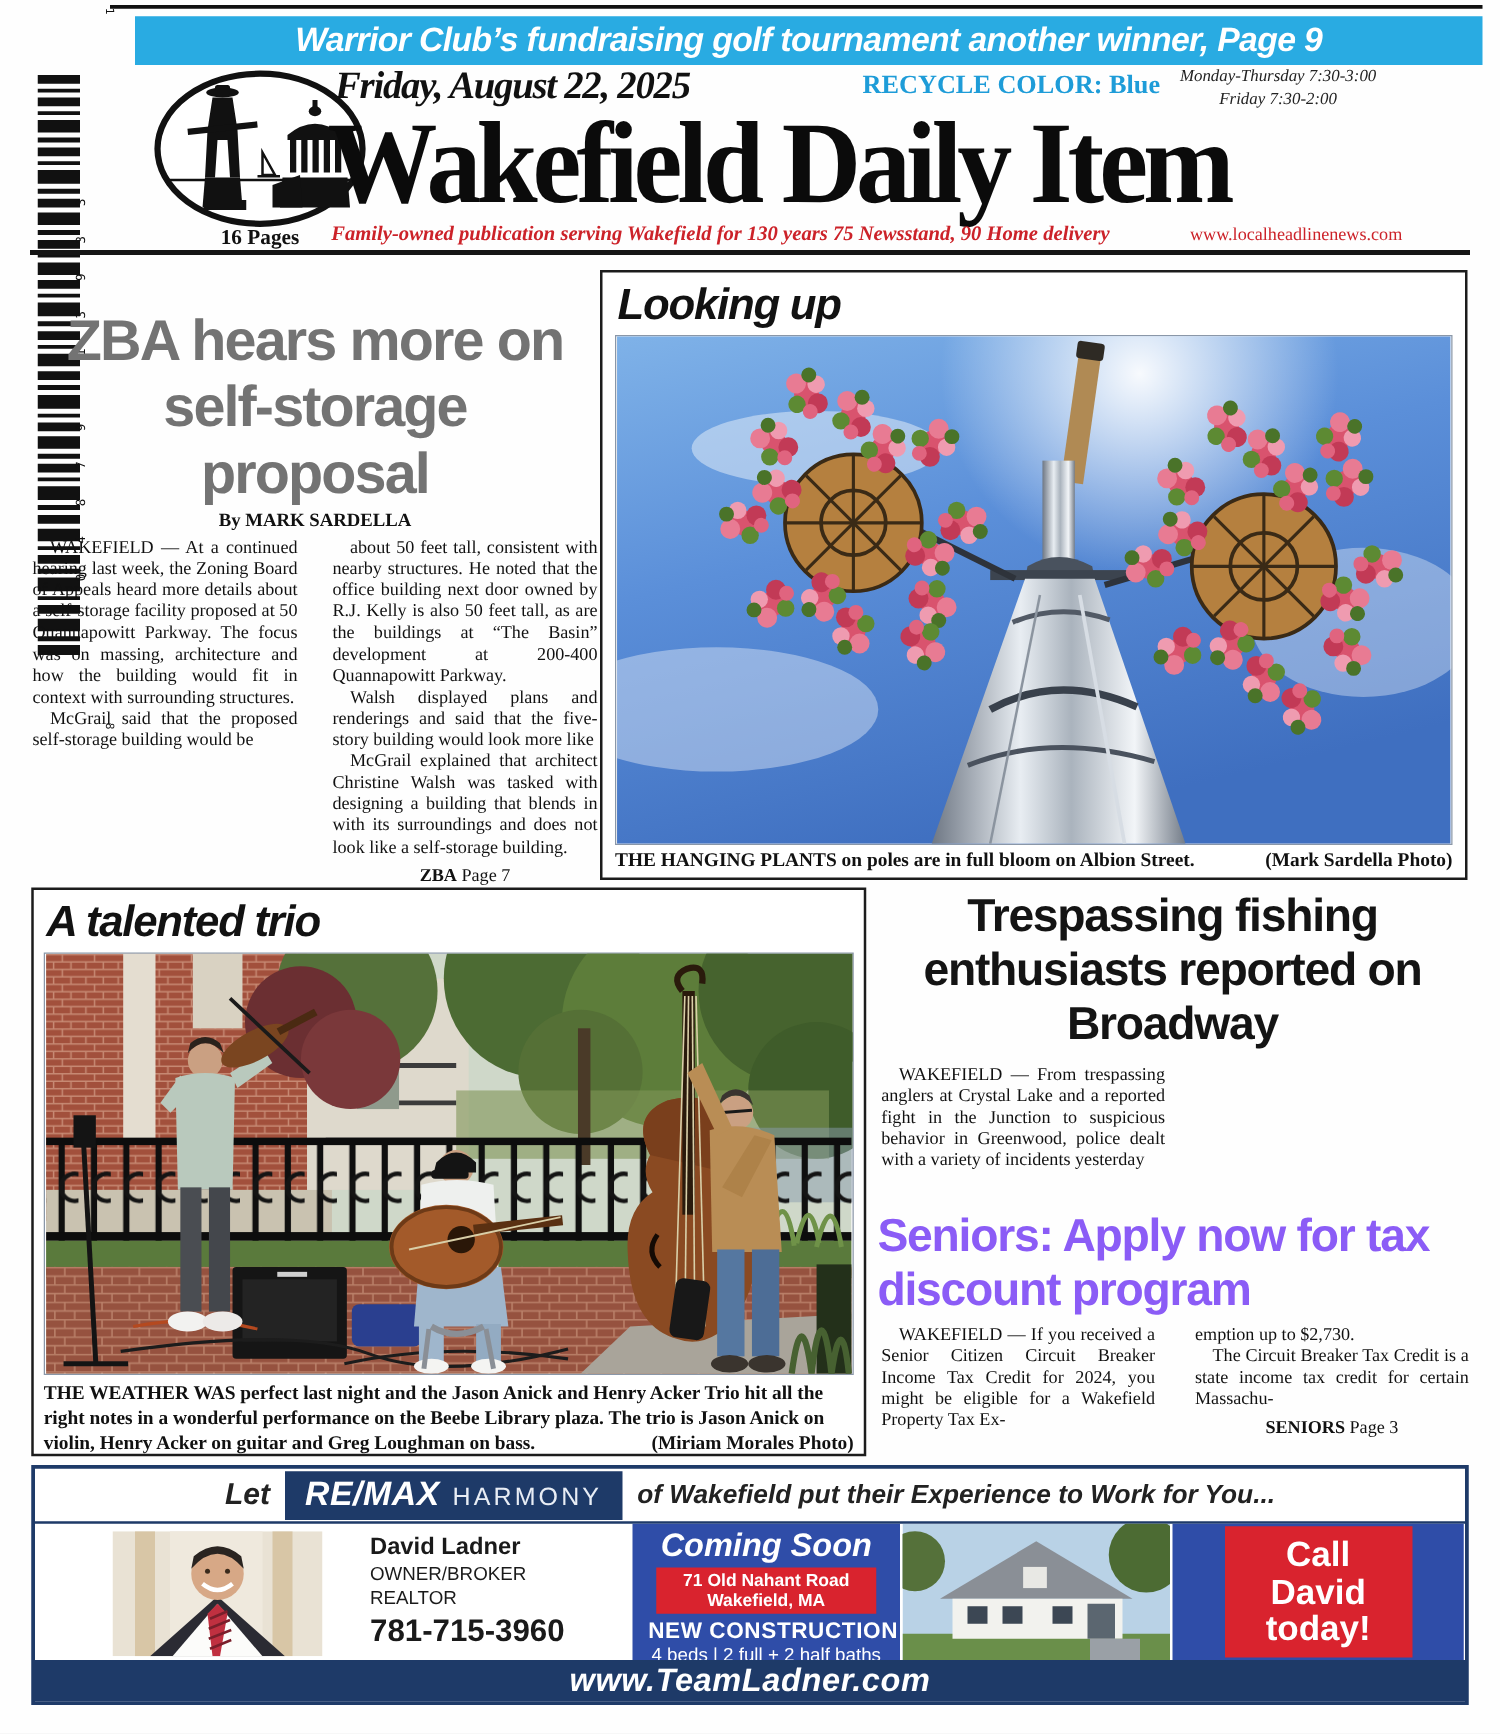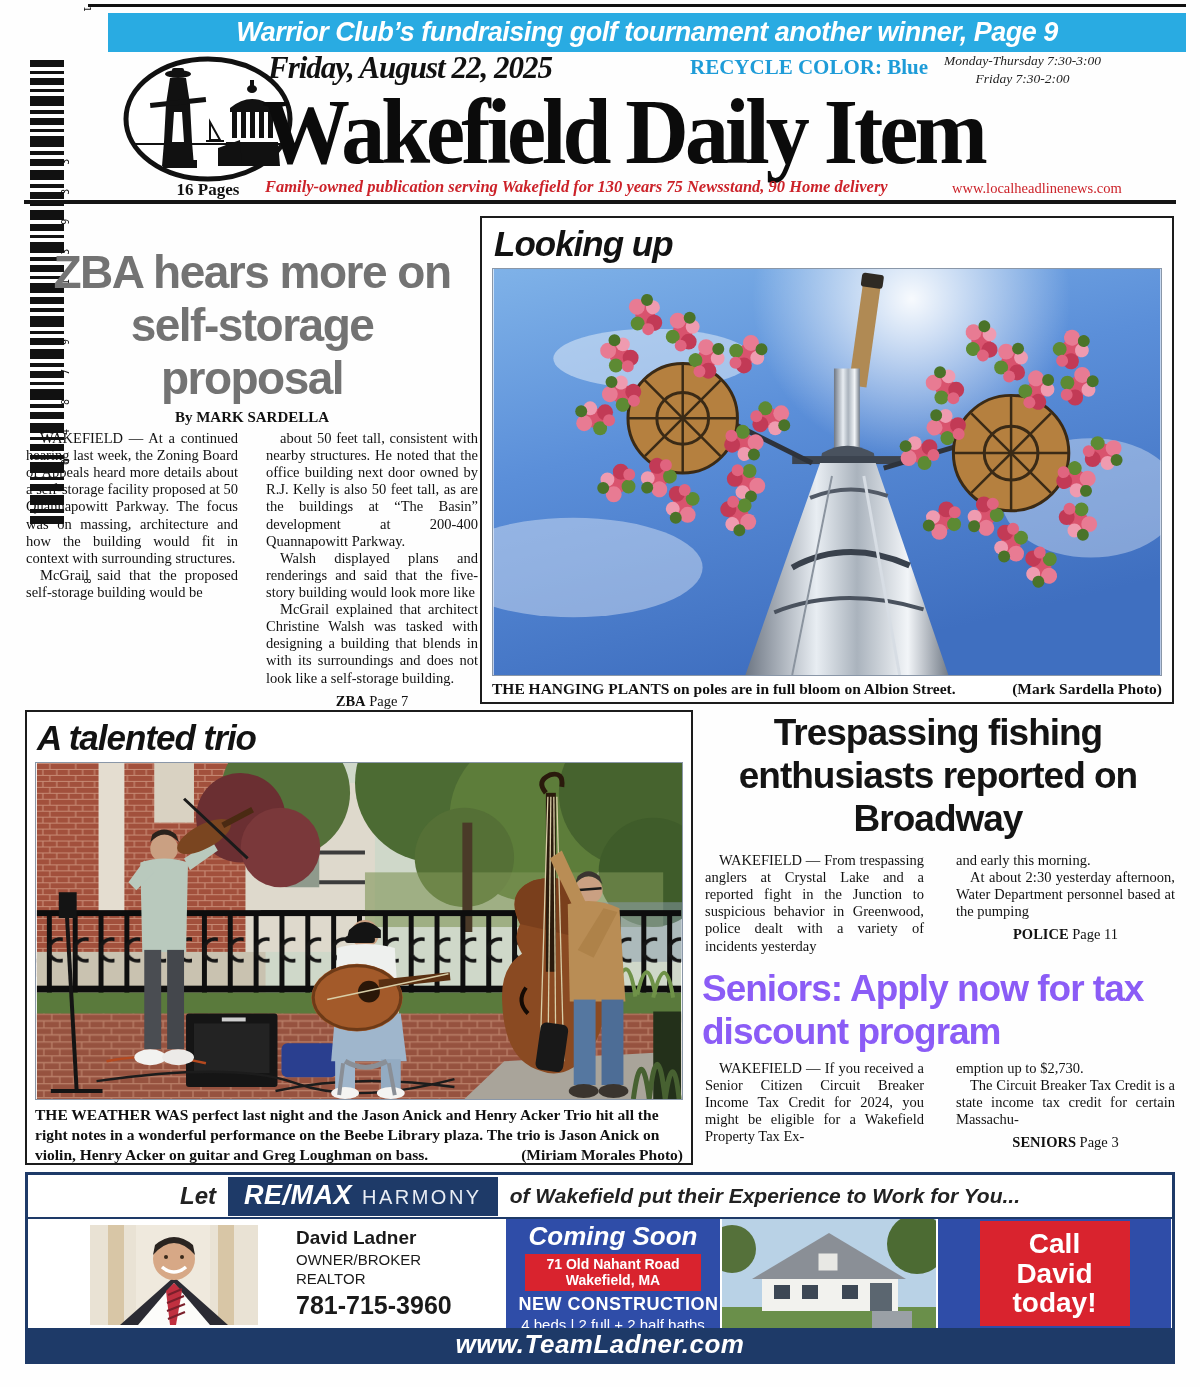--- a/index.html
+++ b/index.html
@@ -468,25 +468,20 @@
       <span>THE WEATHER WAS perfect last night and the Jason Anick and Henry Acker Trio hit all the right notes in a wonderful performance on the Beebe Library plaza. The trio is Jason Anick on violin, Henry Acker on guitar and Greg Loughman on bass.</span>
       <span class="caption-credit-abs">(Miriam Morales Photo)</span>
     </div>
   </div>
 
   <div class="tres-headline">Trespassing fishing enthusiasts reported on Broadway</div>
   <div class="tres-body body-cols">
     <div class="body-col">
       <p>WAKEFIELD — From trespassing anglers at Crystal Lake and a reported fight in the Junction to suspicious behavior in Greenwood, police dealt with a variety of incidents yesterday</p>
     </div>
-    <div class="body-col" style="margin-left:16px;">
-      <p style="text-indent:0;">and early this morning.</p>
-      <p>At about 2:30 yesterday afternoon, Water Department personnel based at the pumping</p>
-      <div class="jump"><b>POLICE</b><span> Page 11</span></div>
-    </div>
   </div>
 
   <div class="sen-headline">Seniors: Apply now for tax discount program</div>
   <div class="sen-body body-cols">
     <div class="body-col">
       <p>WAKEFIELD — If you received a Senior Citizen Circuit Breaker Income Tax Credit for 2024, you might be eligible for a Wakefield Property Tax Ex-</p>
     </div>
     <div class="body-col" style="margin-left:16px;">
       <p style="text-indent:0;">emption up to $2,730.</p>
       <p>The Circuit Breaker Tax Credit is a state income tax credit for certain Massachu-</p>

